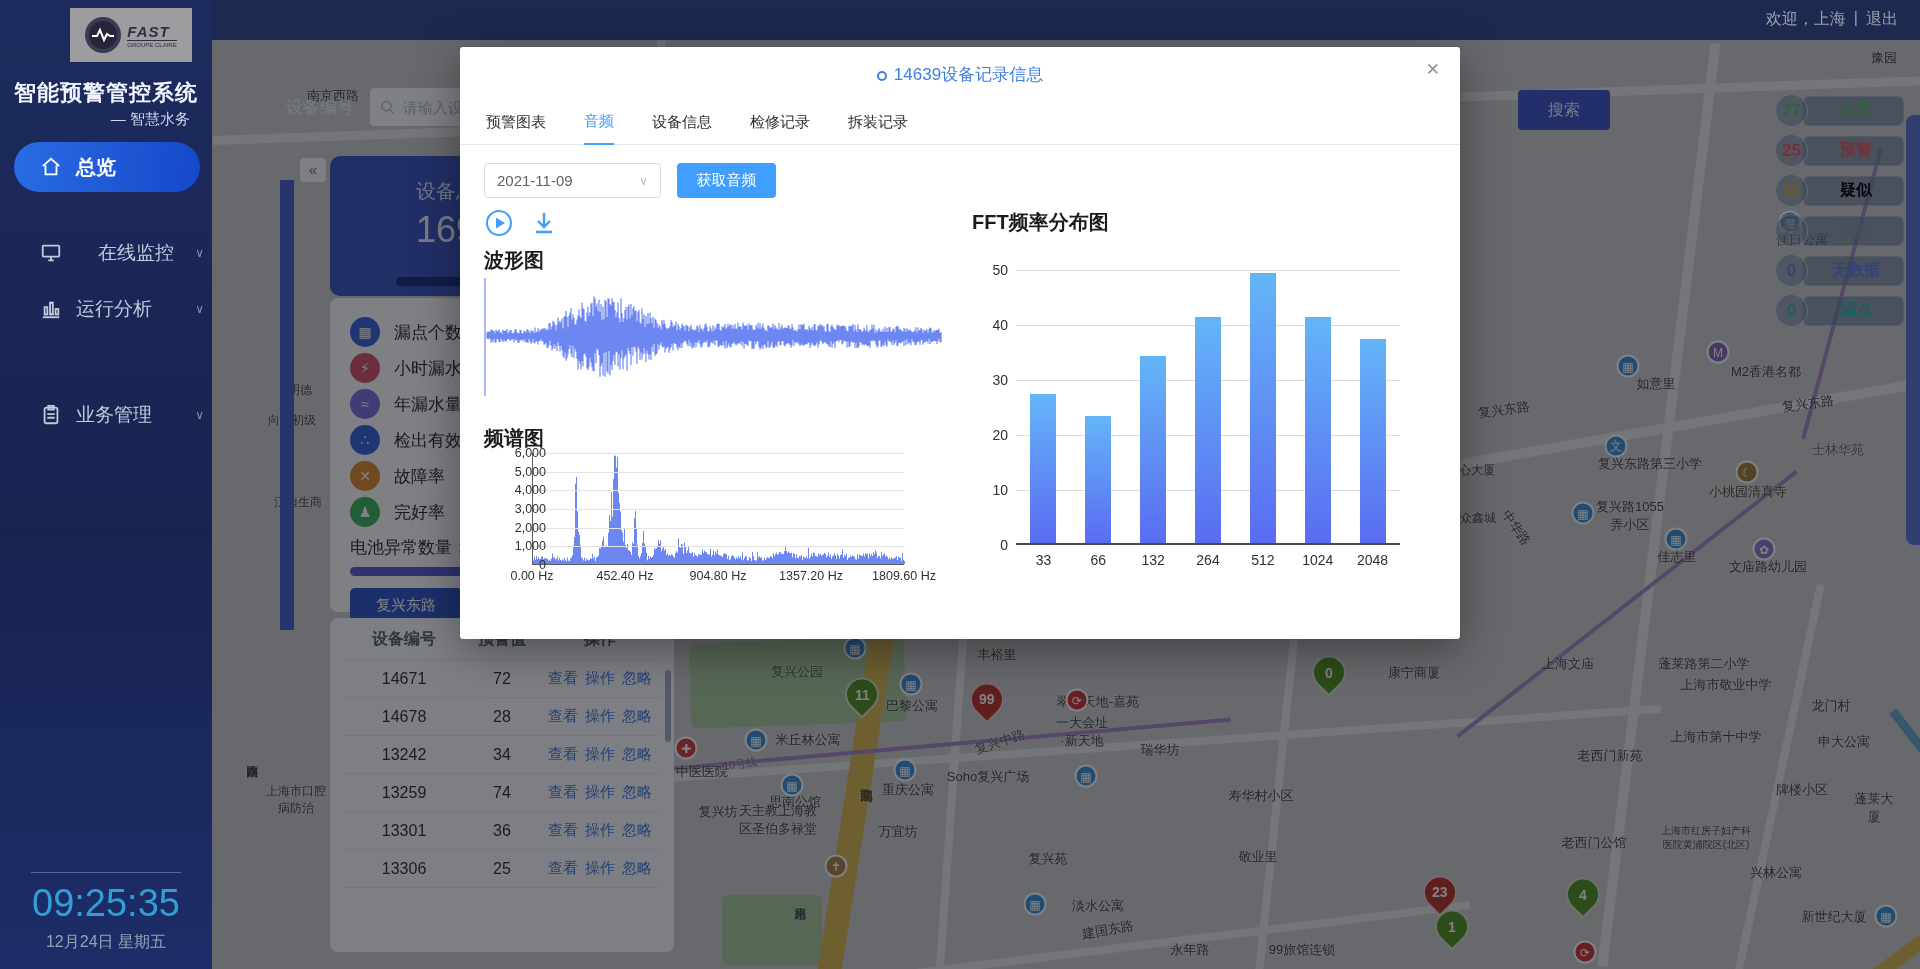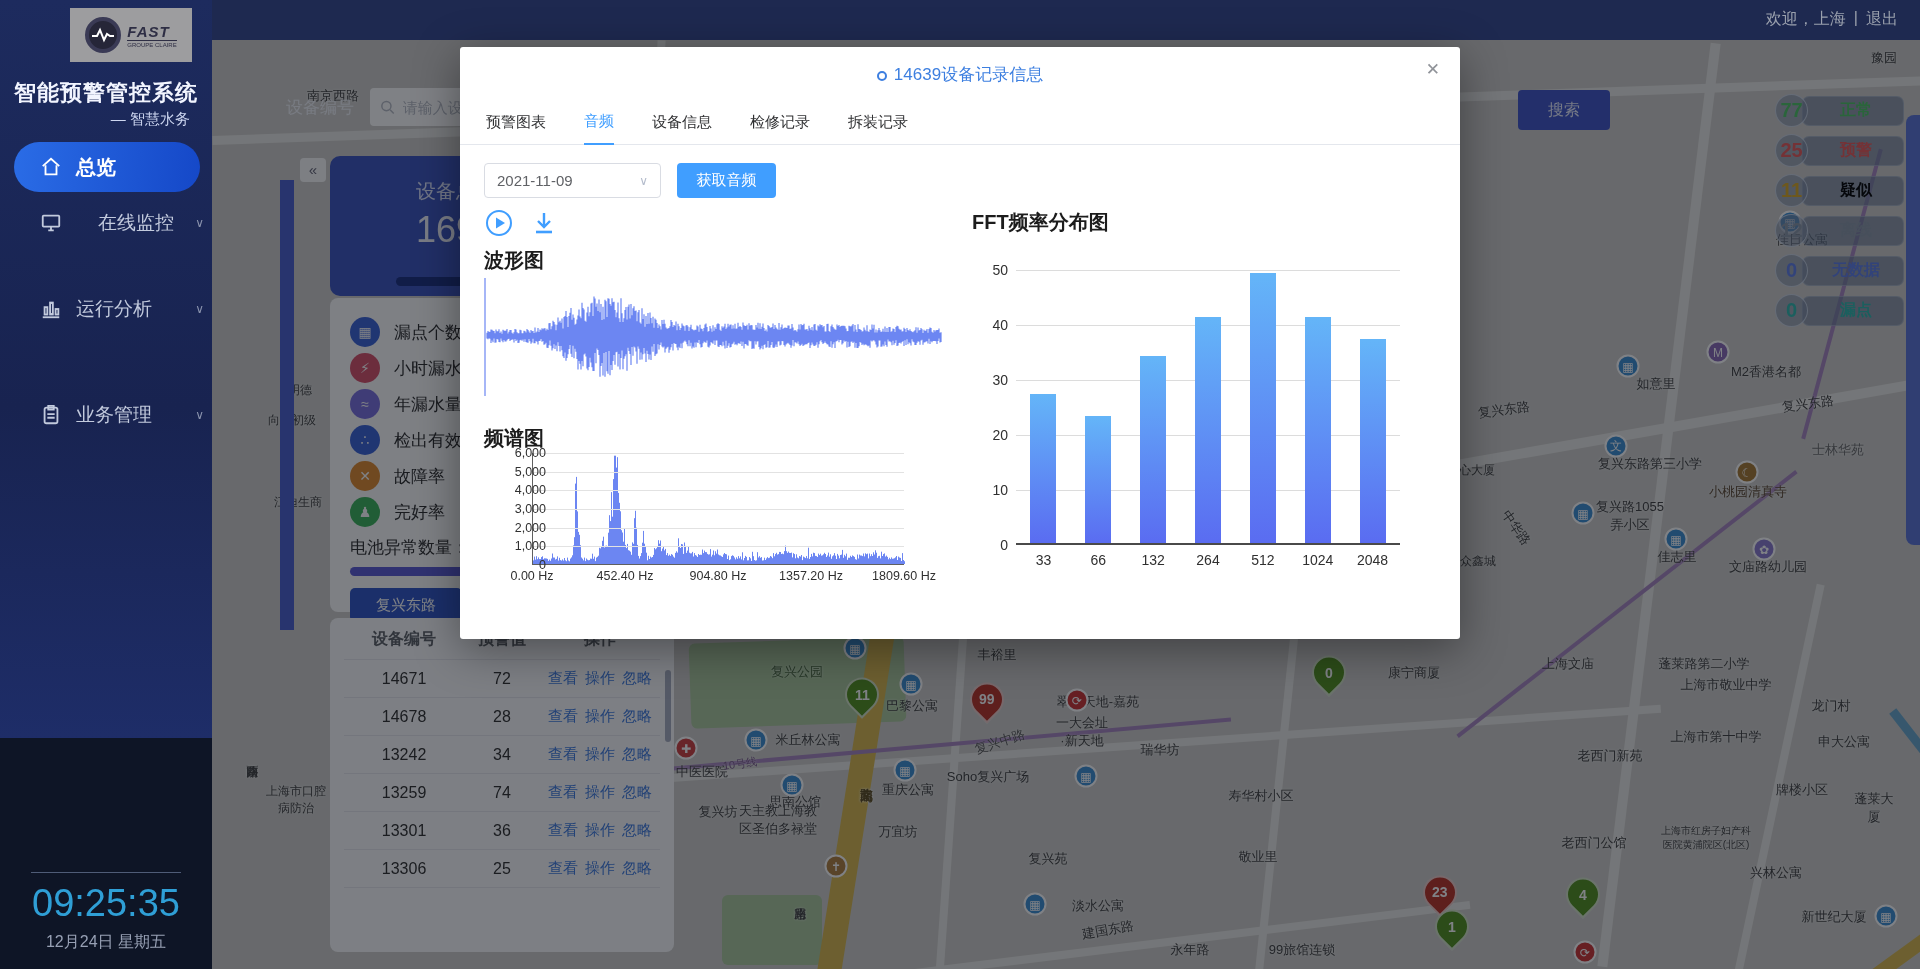--- a/index.html
+++ b/index.html
@@ -1,39 +1,39 @@
 <!DOCTYPE html>
 <html><head>
 <meta charset="utf-8">
 <style>
   * { box-sizing: border-box; margin: 0; padding: 0; }
   html,body { width:1920px; height:969px; overflow:hidden;
     font-family:"Liberation Sans","DejaVu Sans",sans-serif; background:#0e1526; position:relative; }
 
   
-  .sidebar { position:absolute; left:0; top:0; width:212px; height:738px; z-index:30;
+  .sidebar { position:absolute; left:0; top:0; width:212px; height:969px; z-index:30;
     background:linear-gradient(180deg,#1d2b5e 0%,#182350 55%,#1e2d68 100%); }
   .logo-plate { position:absolute; left:70px; top:8px; width:122px; height:54px; background:#9d9d9f;
     display:flex; align-items:center; justify-content:center; gap:6px; }
   .logo-circle { width:36px; height:36px; border-radius:50%; background:#262638; border:4px solid #3a3a55;
     display:flex; align-items:center; justify-content:center; }
   .logo-wave { stroke:#fff; fill:none; stroke-width:2; }
   .logo-texts { display:flex; flex-direction:column; }
   .logo-brand { font-style:italic; font-weight:bold; font-size:15px; color:#2e2e44; letter-spacing:1px; }
   .logo-sub { font-size:6px; color:#2e2e44; border-top:1px solid #2e2e44; padding-top:1px; }
   .side-title { position:absolute; top:78px; width:100%; text-align:center; color:#f2f5ff;
     font-size:22px; font-weight:bold; letter-spacing:1px; }
   .side-subtitle { position:absolute; top:110px; right:22px; color:#cdd6f0; font-size:15px; }
   .menu-item-active { position:absolute; left:14px; top:142px; width:186px; height:50px; border-radius:26px;
     background:linear-gradient(95deg,#2a6ce6,#1548c8); display:flex; align-items:center; gap:14px;
     padding-left:26px; color:#fff; font-size:20px; font-weight:bold; cursor:pointer; }
   .menu-item { position:absolute; left:40px; display:flex; align-items:center; gap:14px;
     color:#c2cadd; font-size:19px; cursor:pointer; width:160px; }
   .menu-chevron { position:absolute; right:-4px; font-size:12px; color:#8a93ad; top:6px; }
-  .mi-1 { top:210px;gap:36px; } .mi-2 { top:296px; } .mi-3 { top:366px;margin-top:36px; }
+  .mi-1 { top:240px;gap:36px; } .mi-2 { top:296px; } .mi-3 { top:366px;margin-top:36px; }
   .menu-ico { width:22px; height:22px; flex:0 0 22px; }
   .clock-divider { position:absolute; left:31px; top:872px; width:150px; height:1px; background:rgba(160,180,220,.45); }
   .clock-time { position:absolute; top:882px; width:100%; text-align:center; color:#2f9fd6; font-size:38px; }
   .clock-date { position:absolute; top:932px; width:100%; text-align:center; color:#97a0b4; font-size:16px; }
 
   
   .topbar { position:absolute; left:212px; top:0; right:0; height:40px; background:#1e2950; z-index:25; }
   .welcome { position:absolute; right:22px; top:9px; color:#9aa0ad; font-size:16px; display:flex; gap:8px; }
   .welcome .logout { cursor:pointer; }
 
@@ -90,21 +90,21 @@
   .t-row { display:flex; align-items:center; height:38px; border-bottom:1px solid #e9e9ee; font-size:16px; color:#2f2f2f; }
   .t-row.head { font-weight:bold; color:#5c6066; height:40px; }
   .t-c1 { width:38%; text-align:center; } .t-c2 { width:24%; text-align:center; } .t-c3 { width:38%; text-align:center; }
   .t-ops { color:#3f7be0; font-size:15px; display:flex; gap:7px; justify-content:center; }
   .t-ops span { cursor:pointer; }
   .t-scroll { position:absolute; right:3px; top:52px; width:6px; height:72px; background:#a8aec0; border-radius:3px; cursor:pointer; }
   .badges { position:absolute; right:16px; top:54px; z-index:10; }
   .badge { display:flex; align-items:center; height:33px; margin-bottom:7px; cursor:pointer; }
   .badge-num { width:33px; height:33px; border-radius:50%; background:rgba(125,140,165,.58);
     border:1px solid rgba(215,225,240,.75); display:flex; align-items:center; justify-content:center;
-    font-weight:bold; font-size:20px; z-index:2; }
+    font-weight:bold; font-size:17px; z-index:2; }
   .badge-label { margin-left:-6px; width:102px; height:30px; background:rgba(105,122,150,.62);
     border:1px solid rgba(200,210,228,.4); border-radius:7px; display:flex; align-items:center;
     justify-content:center; font-size:16px; font-weight:bold; padding-left:6px; }
   .dim { position:absolute; inset:0; background:rgba(10,13,22,.52); z-index:20; }
 
   
   .modal { position:absolute; left:460px; top:47px; width:1000px; height:592px; background:#fff; z-index:40;
     border-radius:3px; box-shadow:0 10px 46px rgba(0,0,0,.4); }
   .modal-title { position:absolute; top:16px; width:100%; text-align:center; color:#3d7fe0; font-size:17px; }
   .title-dot { display:inline-block; width:10px; height:10px; border:2px solid #3d7fe0; border-radius:50%;
@@ -264,21 +264,21 @@
       <div class="map-label" style="left: 1590px; top: 750px;">牌楼小区</div>
       <div class="map-label" style="left: 1504px; top: 697px;">上海市第十中学</div>
       <div class="map-label" style="left: 1632px; top: 702px;">申大公寓</div>
       <div class="map-label" style="left: 1619px; top: 666px;">龙门村</div>
       <div class="map-label" style="left: 1514px; top: 645px;">上海市敬业中学</div>
       <div class="map-label" style="left: 1202px; top: 633px;">康宁商厦</div>
       <div class="map-label" style="left: 1356px; top: 624px;">上海文庙</div>
       <div class="map-label" style="left: 1492px; top: 624px;">蓬莱路第二小学</div>
       <div class="map-label" style="left: 1556px; top: 527px;">文庙路幼儿园</div>
       <div class="map-label" style="left: 1465px; top: 517px;">佳志里</div>
-      <div class="map-label" style="left: 1266px; top: 478px; font-size: 12px; margin-top: 43px;">众鑫城</div>
+      <div class="map-label" style="left: 1266px; top: 478px; font-size: 12px;">众鑫城</div>
       <div class="map-label" style="left: 1304px; top: 488px; transform: translate(-50%, -50%) rotate(55deg);">中华路</div>
       <div class="map-label" style="left: 1418px; top: 476px;">复兴路1055
 弄小区</div>
       <div class="map-label" style="left: 1536px; top: 452px; color: rgb(90, 70, 48);">小桃园清真寺</div>
       <div class="map-label" style="left: 1626px; top: 410px; color: rgb(106, 106, 106);">士林华苑</div>
       <div class="map-label" style="left: 1438px; top: 424px;">复兴东路第三小学</div>
       <div class="map-label" style="left: 1292px; top: 370px; transform: translate(-50%, -50%) rotate(-8deg);">复兴东路</div>
       <div class="map-label" style="left: 1596px; top: 364px; transform: translate(-50%, -50%) rotate(-8deg);">复兴东路</div>
       <div class="map-label" style="left: 1444px; top: 344px;">如意里</div>
       <div class="map-label" style="left: 1554px; top: 332px;">M2香港名都</div>

